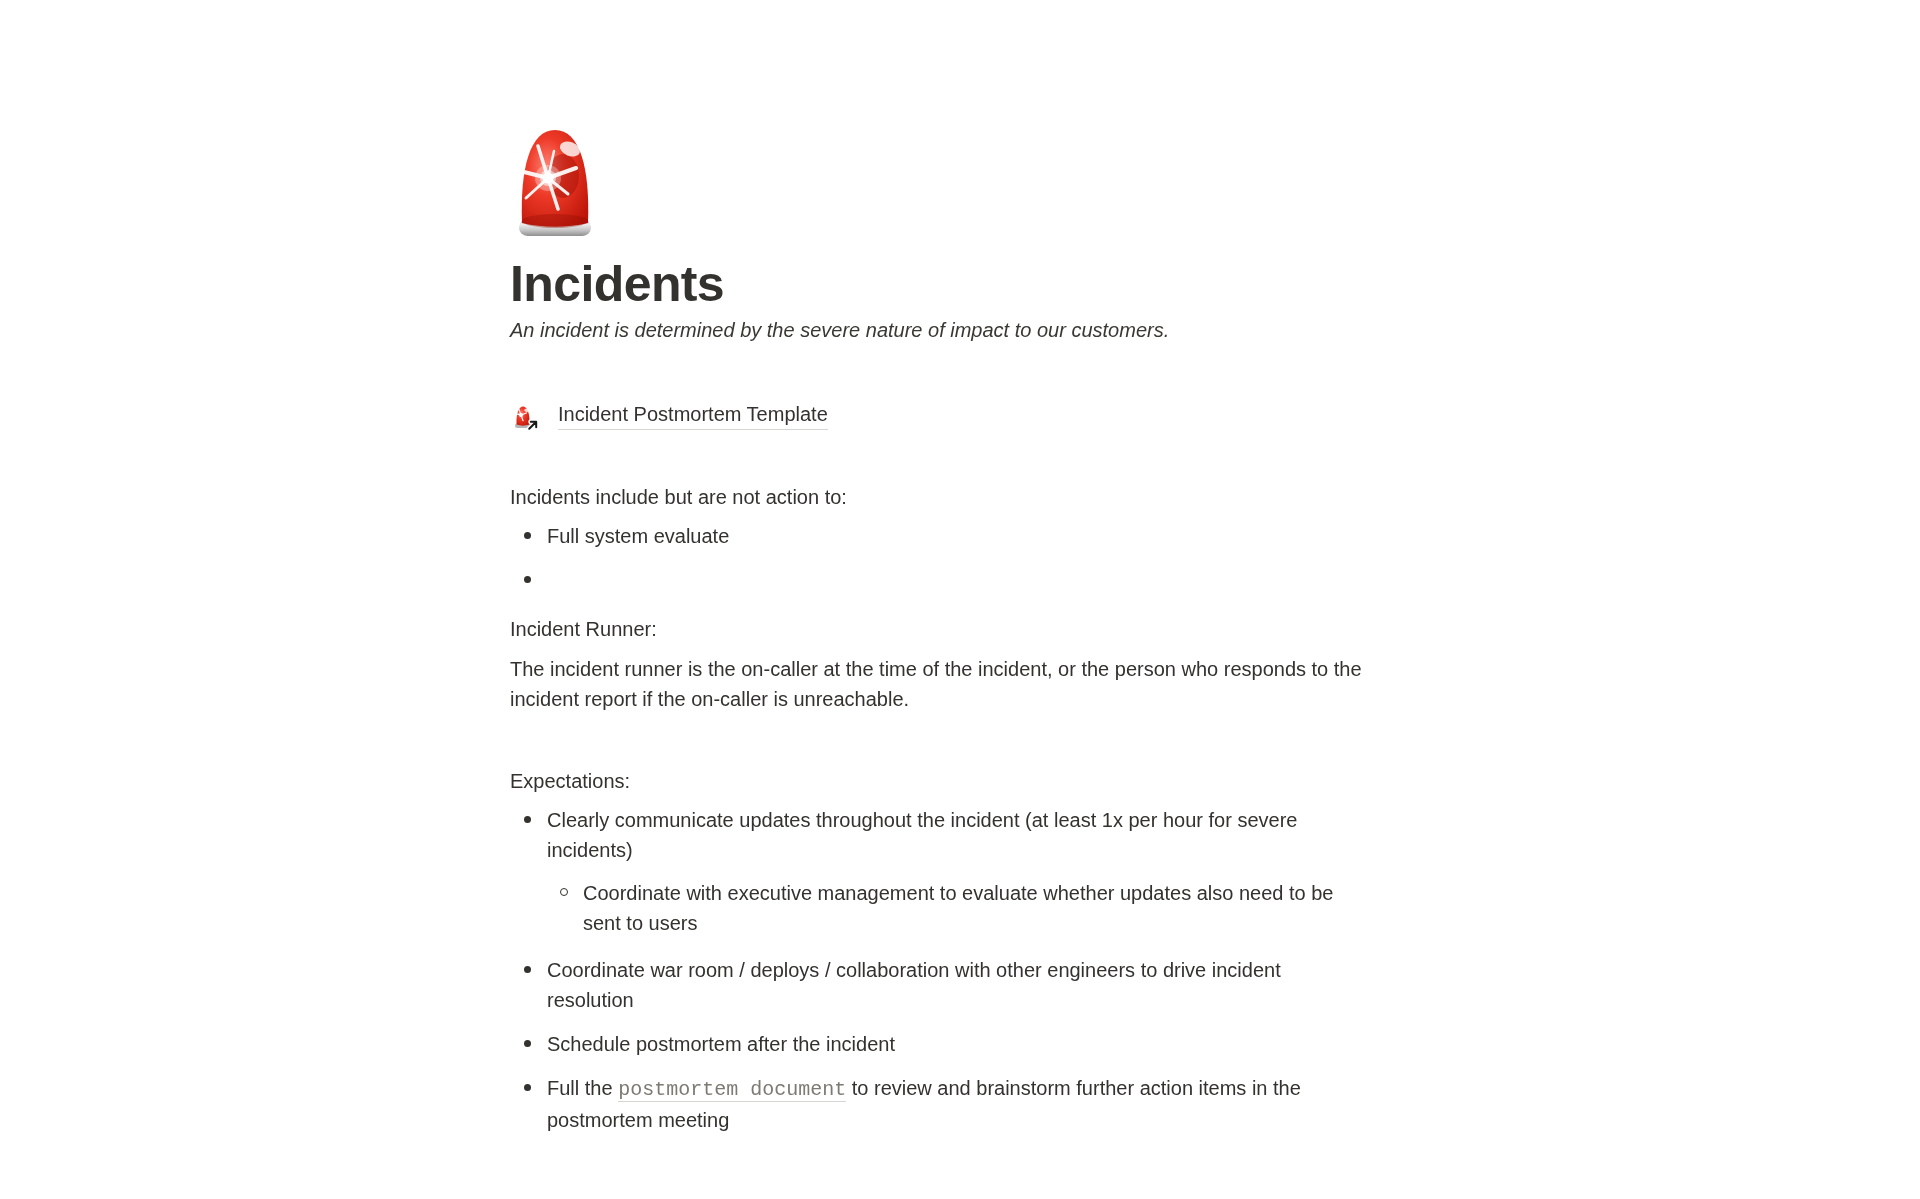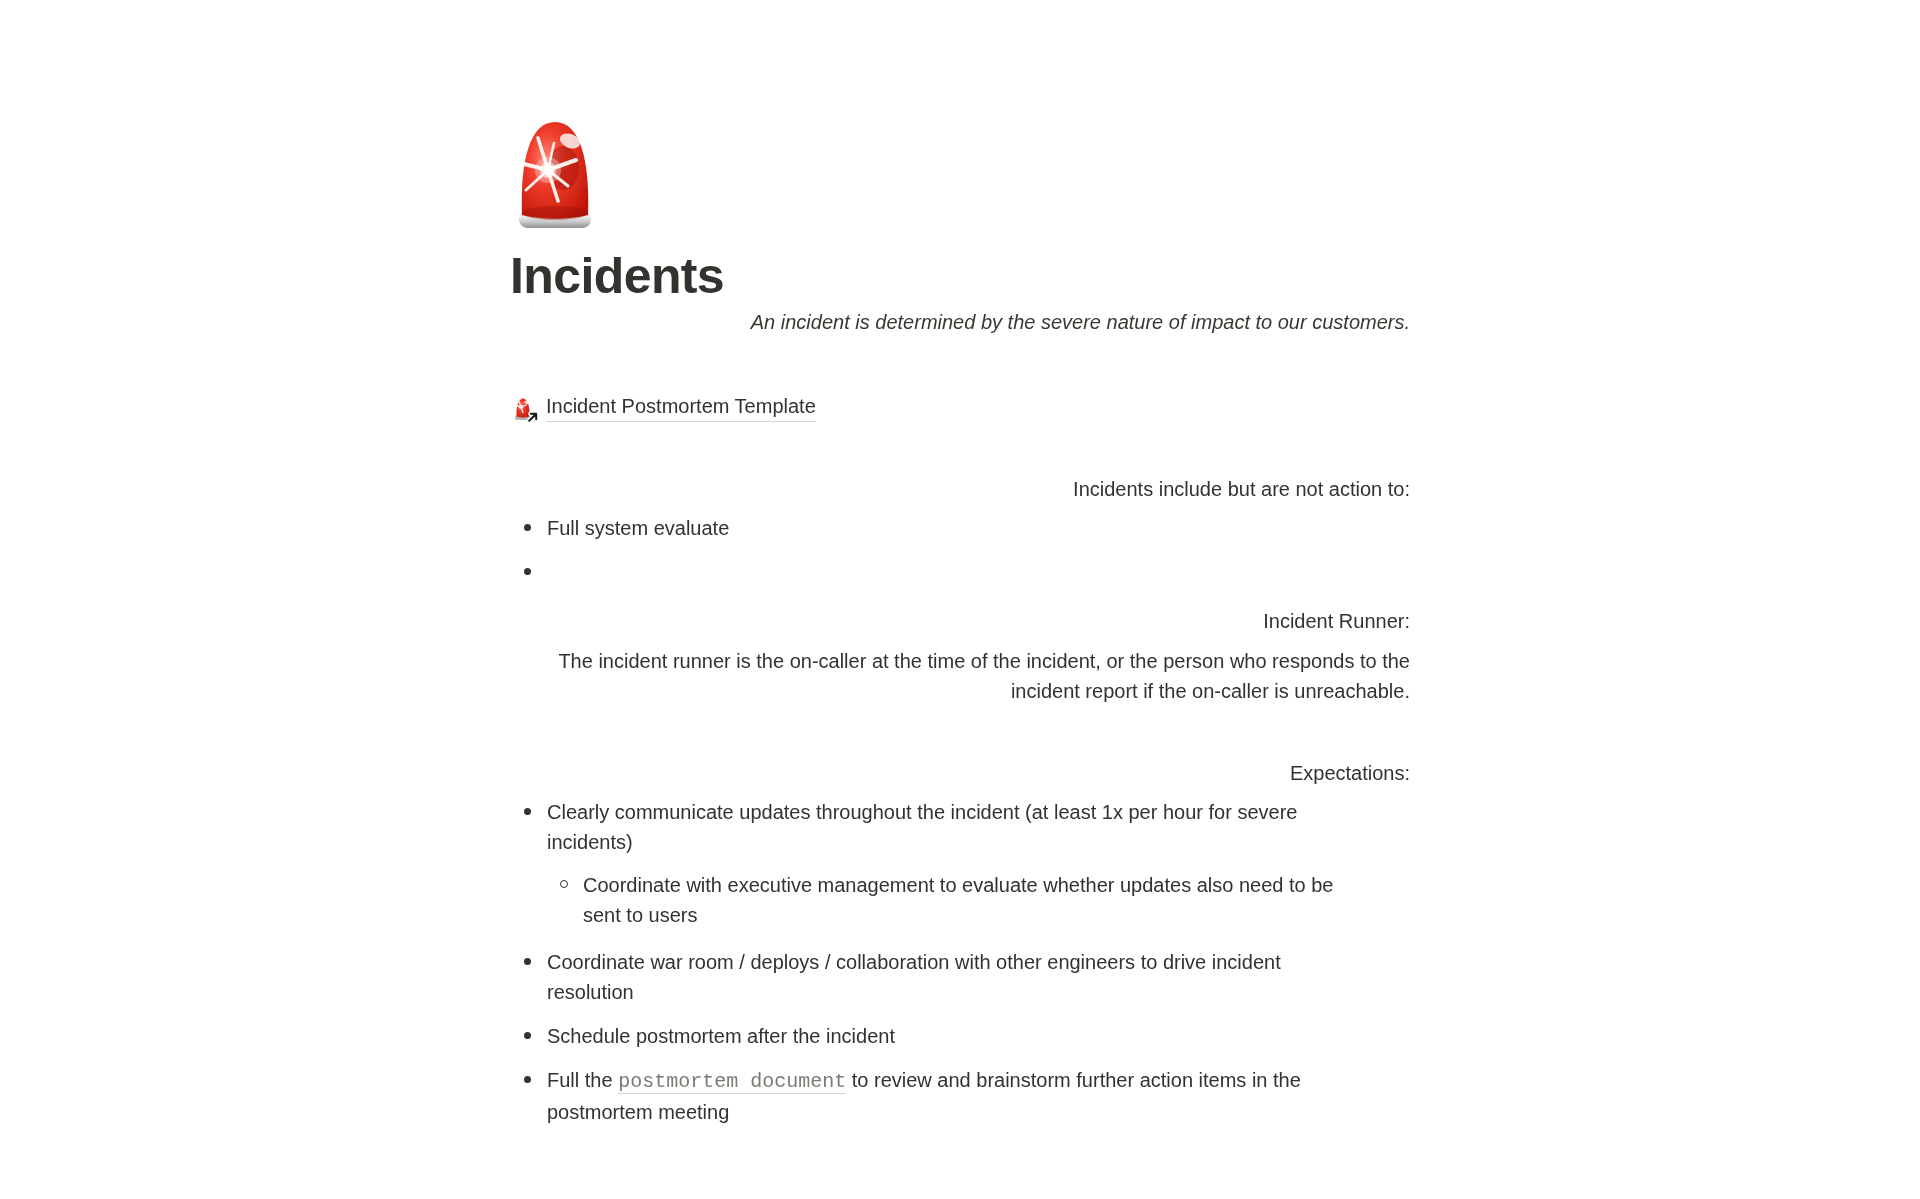--- a/index.html
+++ b/index.html
@@ -5,21 +5,21 @@
   html, body {
     margin: 0;
     padding: 0;
     background: #ffffff;
     overflow: hidden;
     font-family: "Liberation Sans", sans-serif;
     color: #34322e;
   }
   .page {
     width: 900px;
-    margin: 0 auto;
+    margin: 8px auto;
     padding-top: 116px;
   }
   .page-icon {
     display: block;
     width: 90px;
     height: 114px;
     cursor: pointer;
   }
   .page-title {
     font-size: 50px;
@@ -33,21 +33,21 @@
     margin-top: 14px;
     font-style: italic;
     font-size: 20px;
     line-height: 30px;
     color: #3a3832;
   }
   .link-block {
     margin-top: 56px;
     display: flex;
     align-items: center;
-    gap: 10px;
+    gap: 22px;
     width: fit-content;
     cursor: pointer;
   }
   .link-icon-wrap {
     position: relative;
     width: 26px;
     height: 26px;
     flex: 0 0 auto;
   }
   .link-icon-wrap .arrow {
@@ -62,21 +62,20 @@
     font-weight: 500;
     line-height: 26px;
     color: #34322e;
     border-bottom: 1.5px solid #d8d6d2;
     padding-bottom: 2px;
   }
   .para {
     font-size: 20px;
     line-height: 30px;
     margin: 0;
-    text-align: right;
   }
   .intro { margin-top: 52px; }
   .runner-heading { margin-top: 46px; }
   .runner-body { margin-top: 10px; max-width: 900px; }
   .exp-heading { margin-top: 52px; }
   ul.blist {
     list-style: none;
     margin: 6px 0 0 0;
     padding: 0;
   }

